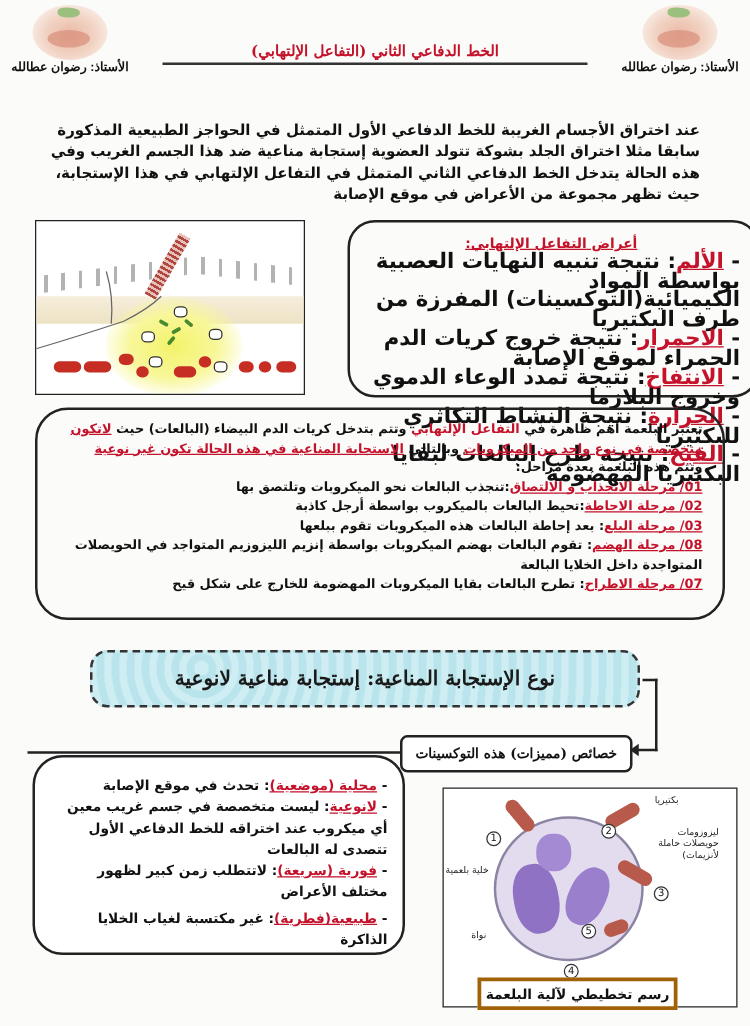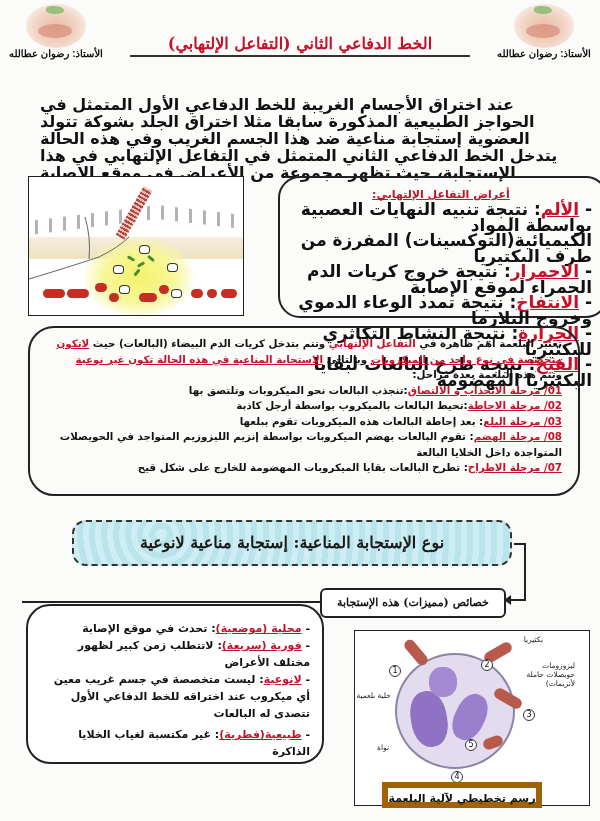--- a/index.html
+++ b/index.html
@@ -8,24 +8,24 @@
   .abs { position: absolute; }
 
   
   .logo { width: 100px; height: 72px; top: 4px; text-align: center; }
   .logo .pic { width: 60px; height: 44px; margin: 0 auto; border-radius: 50%;
     background: radial-gradient(ellipse at 50% 55%, #e9b9a3 0%, #f1d2c2 45%, #f7e6dd 70%, rgba(255,255,255,0) 80%); position: relative; }
   .logo .pic::before { content: ""; position: absolute; left: 20px; top: 2px; width: 18px; height: 8px; background: #9bbf7d; border-radius: 40% 60% 50% 50%; }
   .logo .pic::after { content: ""; position: absolute; left: 12px; top: 20px; width: 34px; height: 14px; background: #d98f7a; border-radius: 50%; opacity: .7; }
   .logo .sig { font-family: Liberation Sans, sans-serif; font-size: 10px; font-weight: bold; margin-top: 0; white-space: nowrap; }
   .title { top: 34px; left: 130px; width: 340px; text-align: center; font-family: "DejaVu Serif", serif;
-    font-size: 16px; font-weight: bold; color: #c4122b; border-bottom: 2px solid #333; padding-bottom: 2px; }
+    font-size: 12px; font-weight: bold; color: #c4122b; border-bottom: 2px solid #333; padding-bottom: 2px; }
 
   
-  .intro { top: 96px; left: 40px; width: 520px; font-size: 16px; font-weight: bold; line-height: 17px; text-align: left; }
+  .intro { top: 96px; left: 40px; width: 520px; font-size: 12px; font-weight: bold; line-height: 17px; text-align: right; }
 
   
   .fig1 { top: 176px; left: 28px; width: 216px; height: 140px; border: 1.5px solid #222; background: #fff; overflow: hidden; direction: ltr; }
   .fig1 .skin { position: absolute; left: 0; top: 20px; width: 100%; height: 40px;
     background: repeating-linear-gradient(90deg, transparent 0 6px, #555 6px 9px, transparent 9px 14px); opacity: .45;
     clip-path: polygon(0 60%, 30% 40%, 60% 20%, 100% 45%, 100% 80%, 60% 55%, 30% 75%, 0 95%); }
   .fig1 .derm { position: absolute; left: 0; top: 60px; width: 100%; height: 22px; background: linear-gradient(#f3ead4, #eadbb5); opacity: .8; }
   .fig1 .glow { position: absolute; left: 55px; top: 60px; width: 110px; height: 80px; border-radius: 50%;
     background: radial-gradient(ellipse, #f3f36a 0%, #f8f79a 45%, rgba(255,255,200,0) 75%); }
   .fig1 .thorn { position: absolute; left: 100px; top: 8px; width: 10px; height: 56px; transform: rotate(30deg);
@@ -55,21 +55,21 @@
 
   
   .fig2 { top: 630px; left: 354px; width: 236px; height: 176px; border: 1.5px solid #222; background: #fff; overflow: hidden; direction: ltr; }
   .cell { position: absolute; left: 40px; top: 22px; width: 120px; height: 116px; border-radius: 50%; background: #e3dcef; border: 2px solid #8c84a3; }
   .nuc1 { position: absolute; left: 56px; top: 60px; width: 36px; height: 56px; border-radius: 45%; background: #8f72c4; transform: rotate(-10deg); }
   .nuc2 { position: absolute; left: 100px; top: 62px; width: 30px; height: 48px; border-radius: 45%; background: #9a80cc; transform: rotate(25deg); }
   .nuc3 { position: absolute; left: 74px; top: 36px; width: 28px; height: 30px; border-radius: 45%; background: #a38ad2; }
   .bact { position: absolute; width: 30px; height: 11px; border-radius: 6px; background: #b85a4b; }
   .numc { position: absolute; width: 12px; height: 12px; border: 1px solid #333; border-radius: 50%; font-size: 8px; line-height: 10px; text-align: center; background: #fff; }
   .flab { position: absolute; font-size: 7.5px; line-height: 9px; text-align: right; color: #222; direction: rtl; }
-  .fig2-cap { top: 782px; left: 382px; width: 160px; height: 26px; border: 6px solid #a16207; background: #fff; text-align: center; font-size: 11px; font-weight: bold; line-height: 22px; }
+  .fig2-cap { top: 782px; left: 382px; width: 160px; height: 26px; border: 3px solid #a16207; background: #fff; text-align: center; font-size: 11px; font-weight: bold; line-height: 22px; }
 </style>
 </head>
 <body>
 
 <div class="abs logo" style="right:6px;">
   <div class="pic"></div>
   <div class="sig">الأستاذ: رضوان عطالله</div>
 </div>
 <div class="abs logo" style="left:6px;">
   <div class="pic"></div>
@@ -133,26 +133,26 @@
   <div><span class="stage-num">03/ مرحلة البلع</span><span>: بعد إحاطة البالعات هذه الميكروبات تقوم ببلعها</span></div>
   <div><span class="stage-num">08/ مرحلة الهضم</span><span>: تقوم البالعات بهضم الميكروبات بواسطة إنزيم الليزوزيم المتواجد في الحويصلات المتواجدة داخل الخلايا البالعة</span></div>
   <div><span class="stage-num">07/ مرحلة الاطراح</span><span>: تطرح البالعات بقايا الميكروبات المهضومة للخارج على شكل قيح</span></div>
 </div>
 
 <div class="abs banner">نوع الإستجابة المناعية: إستجابة مناعية لانوعية</div>
 <div class="abs" style="top:543px;left:514px;width:12px;height:58px;border-top:2px solid #222;border-right:2px solid #222;"></div>
 <div class="abs" style="top:599px;left:506px;width:20px;height:2px;background:#222;"></div>
 <div class="abs" style="top:595px;left:504px;width:0;height:0;border-top:5px solid transparent;border-bottom:5px solid transparent;border-right:7px solid #222;"></div>
 <div class="abs" style="top:601px;left:22px;width:300px;height:2px;background:#222;"></div>
-<div class="abs char-label">خصائص (مميزات) هذه الإستجابة</div>
+<div class="abs char-label">خصائص (مميزات) هذه التوكسينات</div>
 
 <div class="abs box-chars">
   <div>- <span class="red-u">محلية (موضعية)</span><span>: تحدث في موقع الإصابة</span></div>
+  <div>- <span class="red-u">لانوعية</span><span>: ليست متخصصة في جسم غريب معين أي ميكروب عند اختراقه للخط الدفاعي الأول تتصدى له البالعات</span></div>
   <div>- <span class="red-u">فورية (سريعة)</span><span>: لاتتطلب زمن كبير لظهور مختلف الأعراض</span></div>
-  <div>- <span class="red-u">لانوعية</span><span>: ليست متخصصة في جسم غريب معين أي ميكروب عند اختراقه للخط الدفاعي الأول تتصدى له البالعات</span></div>
   <div style="margin-top:4px">- <span class="red-u">طبيعية(فطرية)</span><span>: غير مكتسبة لغياب الخلايا الذاكرة</span></div>
 </div>
 
 <div class="abs fig2">
   <div class="cell"></div>
   <div class="nuc1"></div>
   <div class="nuc2"></div>
   <div class="nuc3"></div>
   <div class="bact" style="left:46px;top:16px;transform:rotate(50deg)"></div>
   <div class="bact" style="left:128px;top:16px;transform:rotate(-30deg)"></div>

